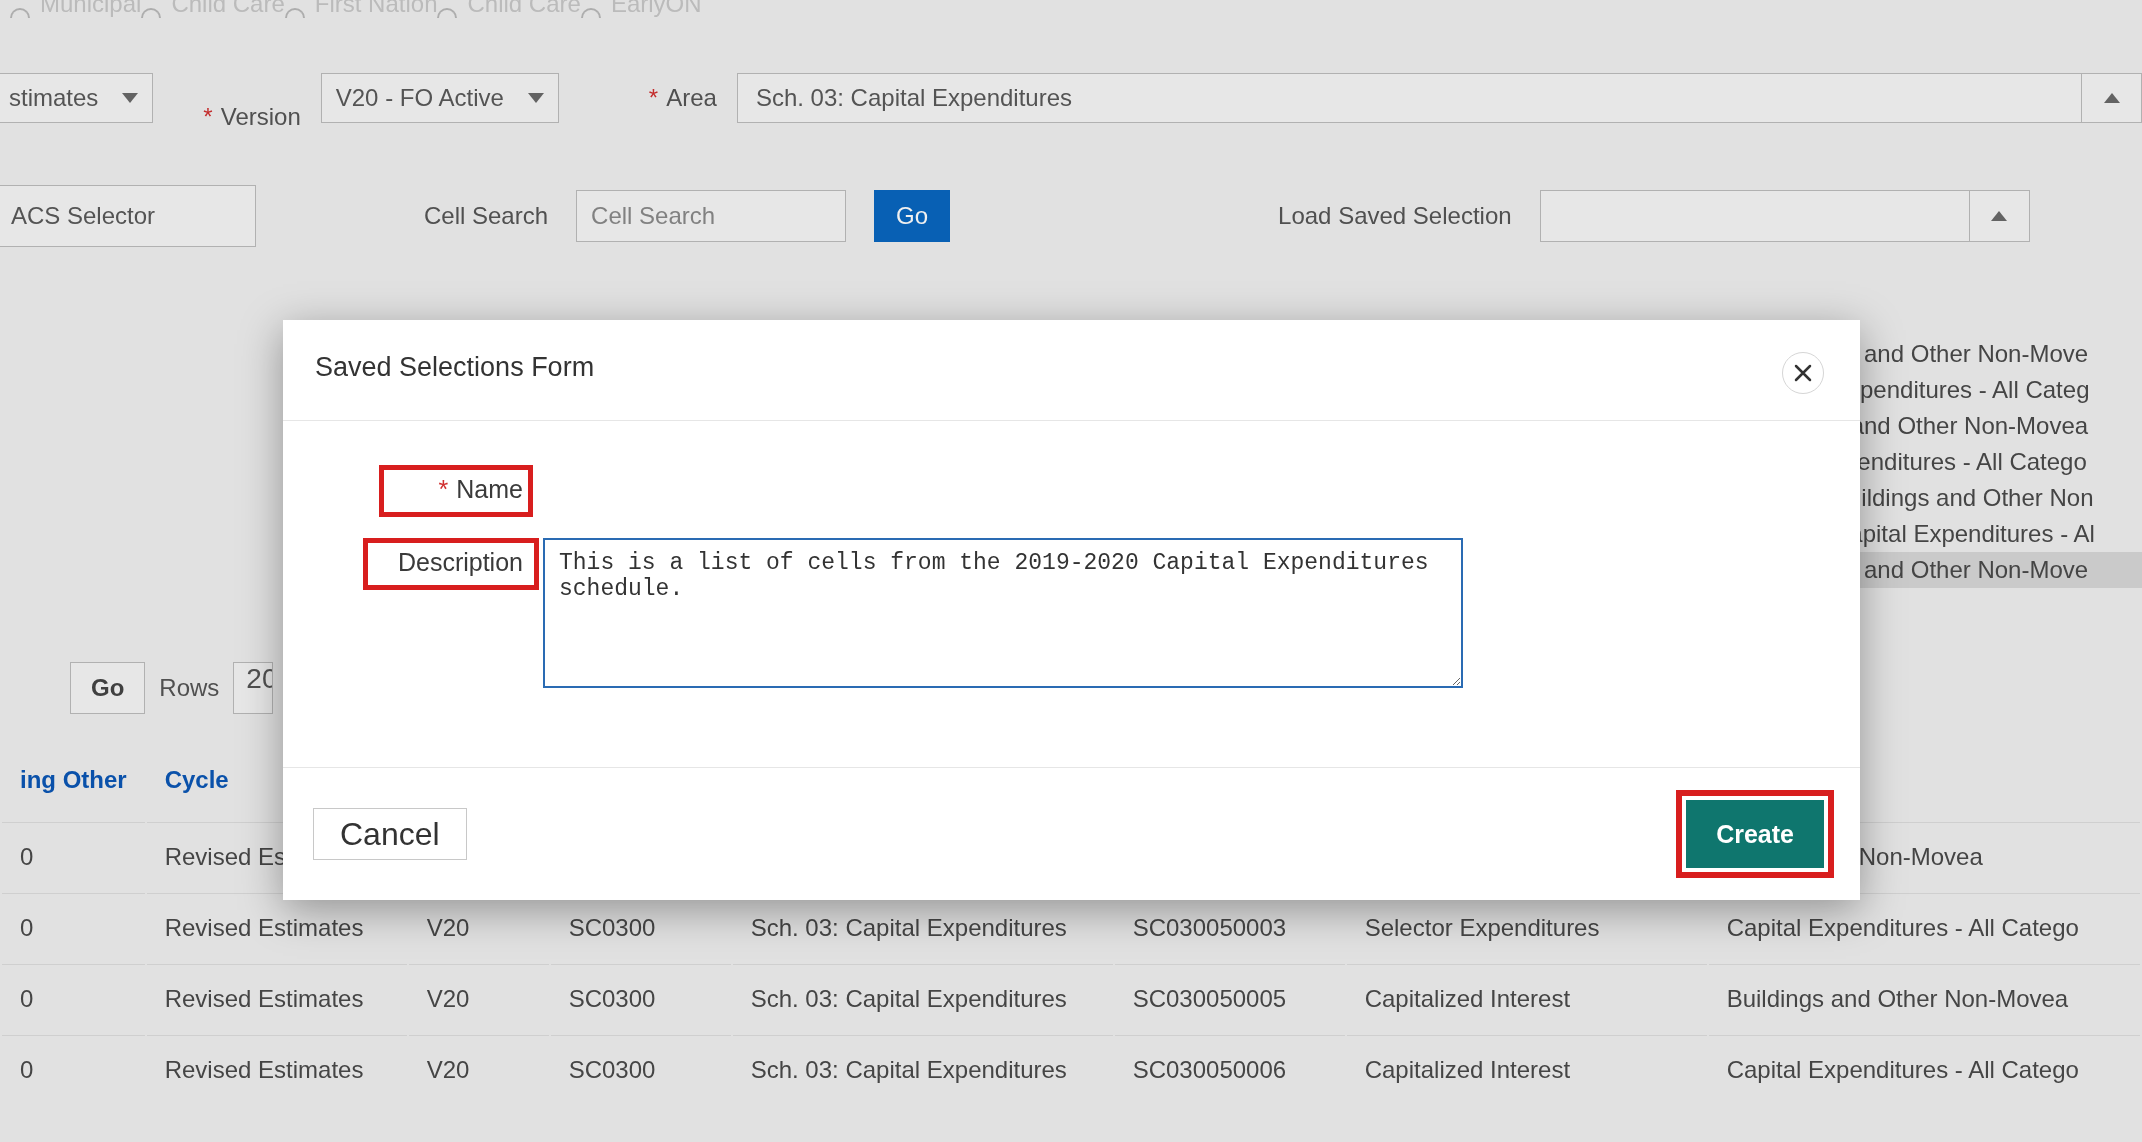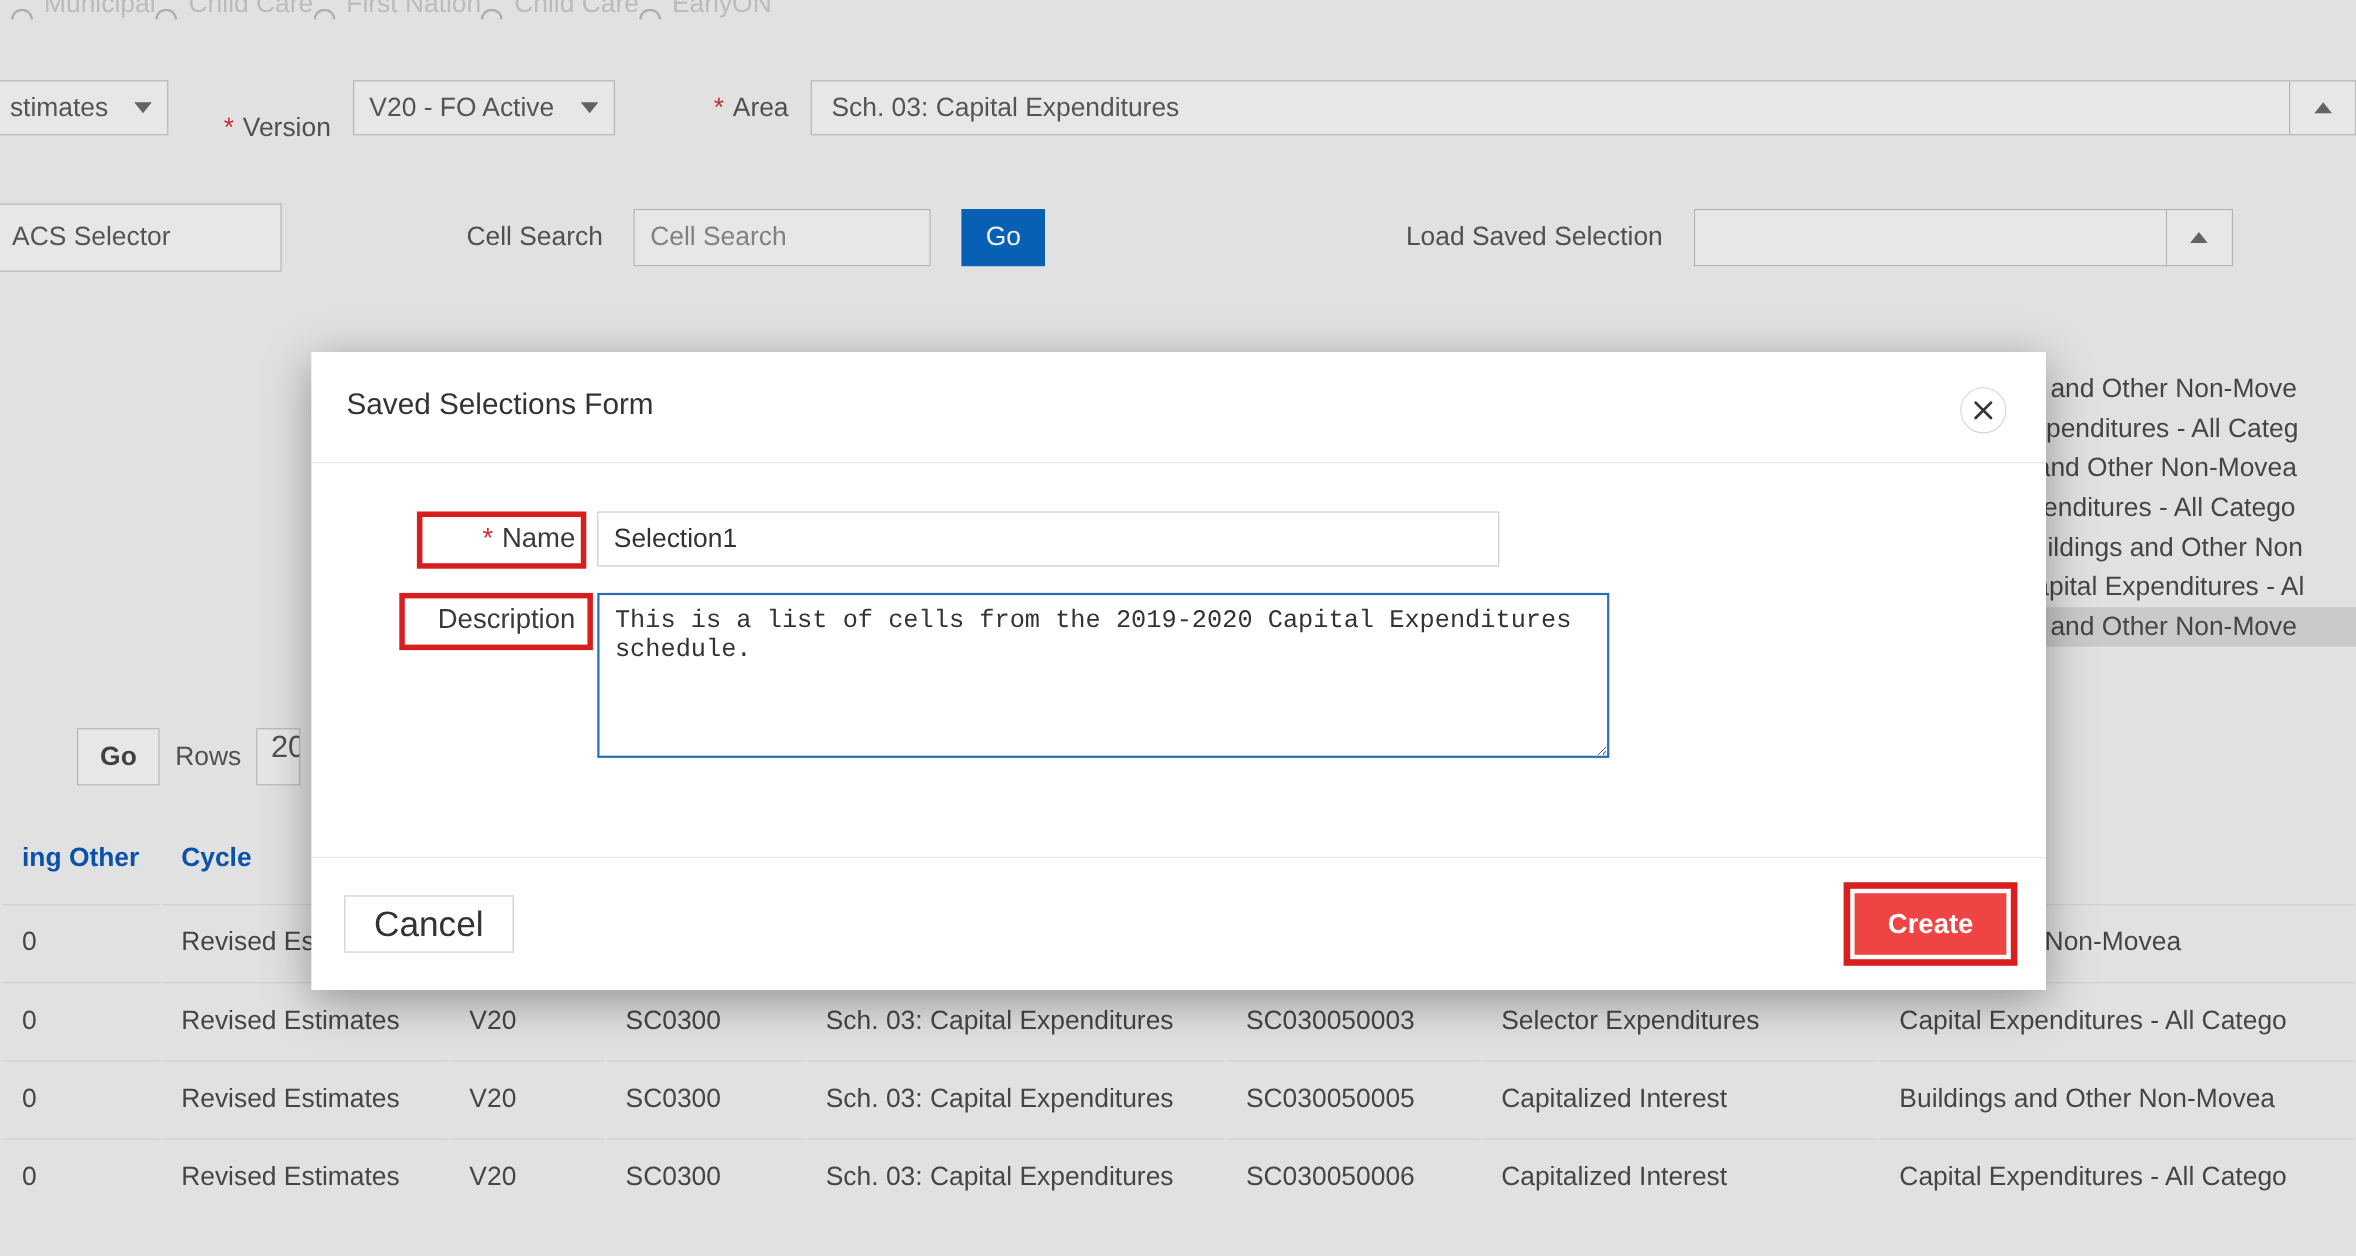--- a/index.html
+++ b/index.html
@@ -275,22 +275,22 @@
     background:#fff;
     padding:0 26px;
     font-size:32px;
     color:#333;
   }
   .create-wrap {
     border:6px solid #d81e1e;
     padding:4px;
   }
   .create-btn {
-    height:56px;
-    background:#ef4444;
+    height:68px;
+    background:#0f766e;
     color:#fff;
     border:none;
     padding:0 30px;
     font-size:25px;
     font-weight:600;
   }
 </style>
 </head>
 <body>
 
@@ -433,21 +433,20 @@
           <path d="M2 2 L16 16 M16 2 L2 16" stroke="#333" stroke-width="2.5" fill="none" stroke-linecap="round"></path>
         </svg>
     </div>
   </div>
   <div class="modal-body">
     <div class="fld">
       <div class="fld-label">
         <span class="asterisk">*</span><span>Name</span>
         <div class="label-box name"></div>
       </div>
-      <input class="text" type="text" value="Selection1" style="">
     </div>
     <div class="fld">
       <div class="fld-label">
         <span>Description</span>
         <div class="label-box desc"></div>
       </div>
       <textarea style="">This is a list of cells from the 2019-2020 Capital Expenditures schedule.</textarea>
     </div>
   </div>
   <div class="modal-foot">

